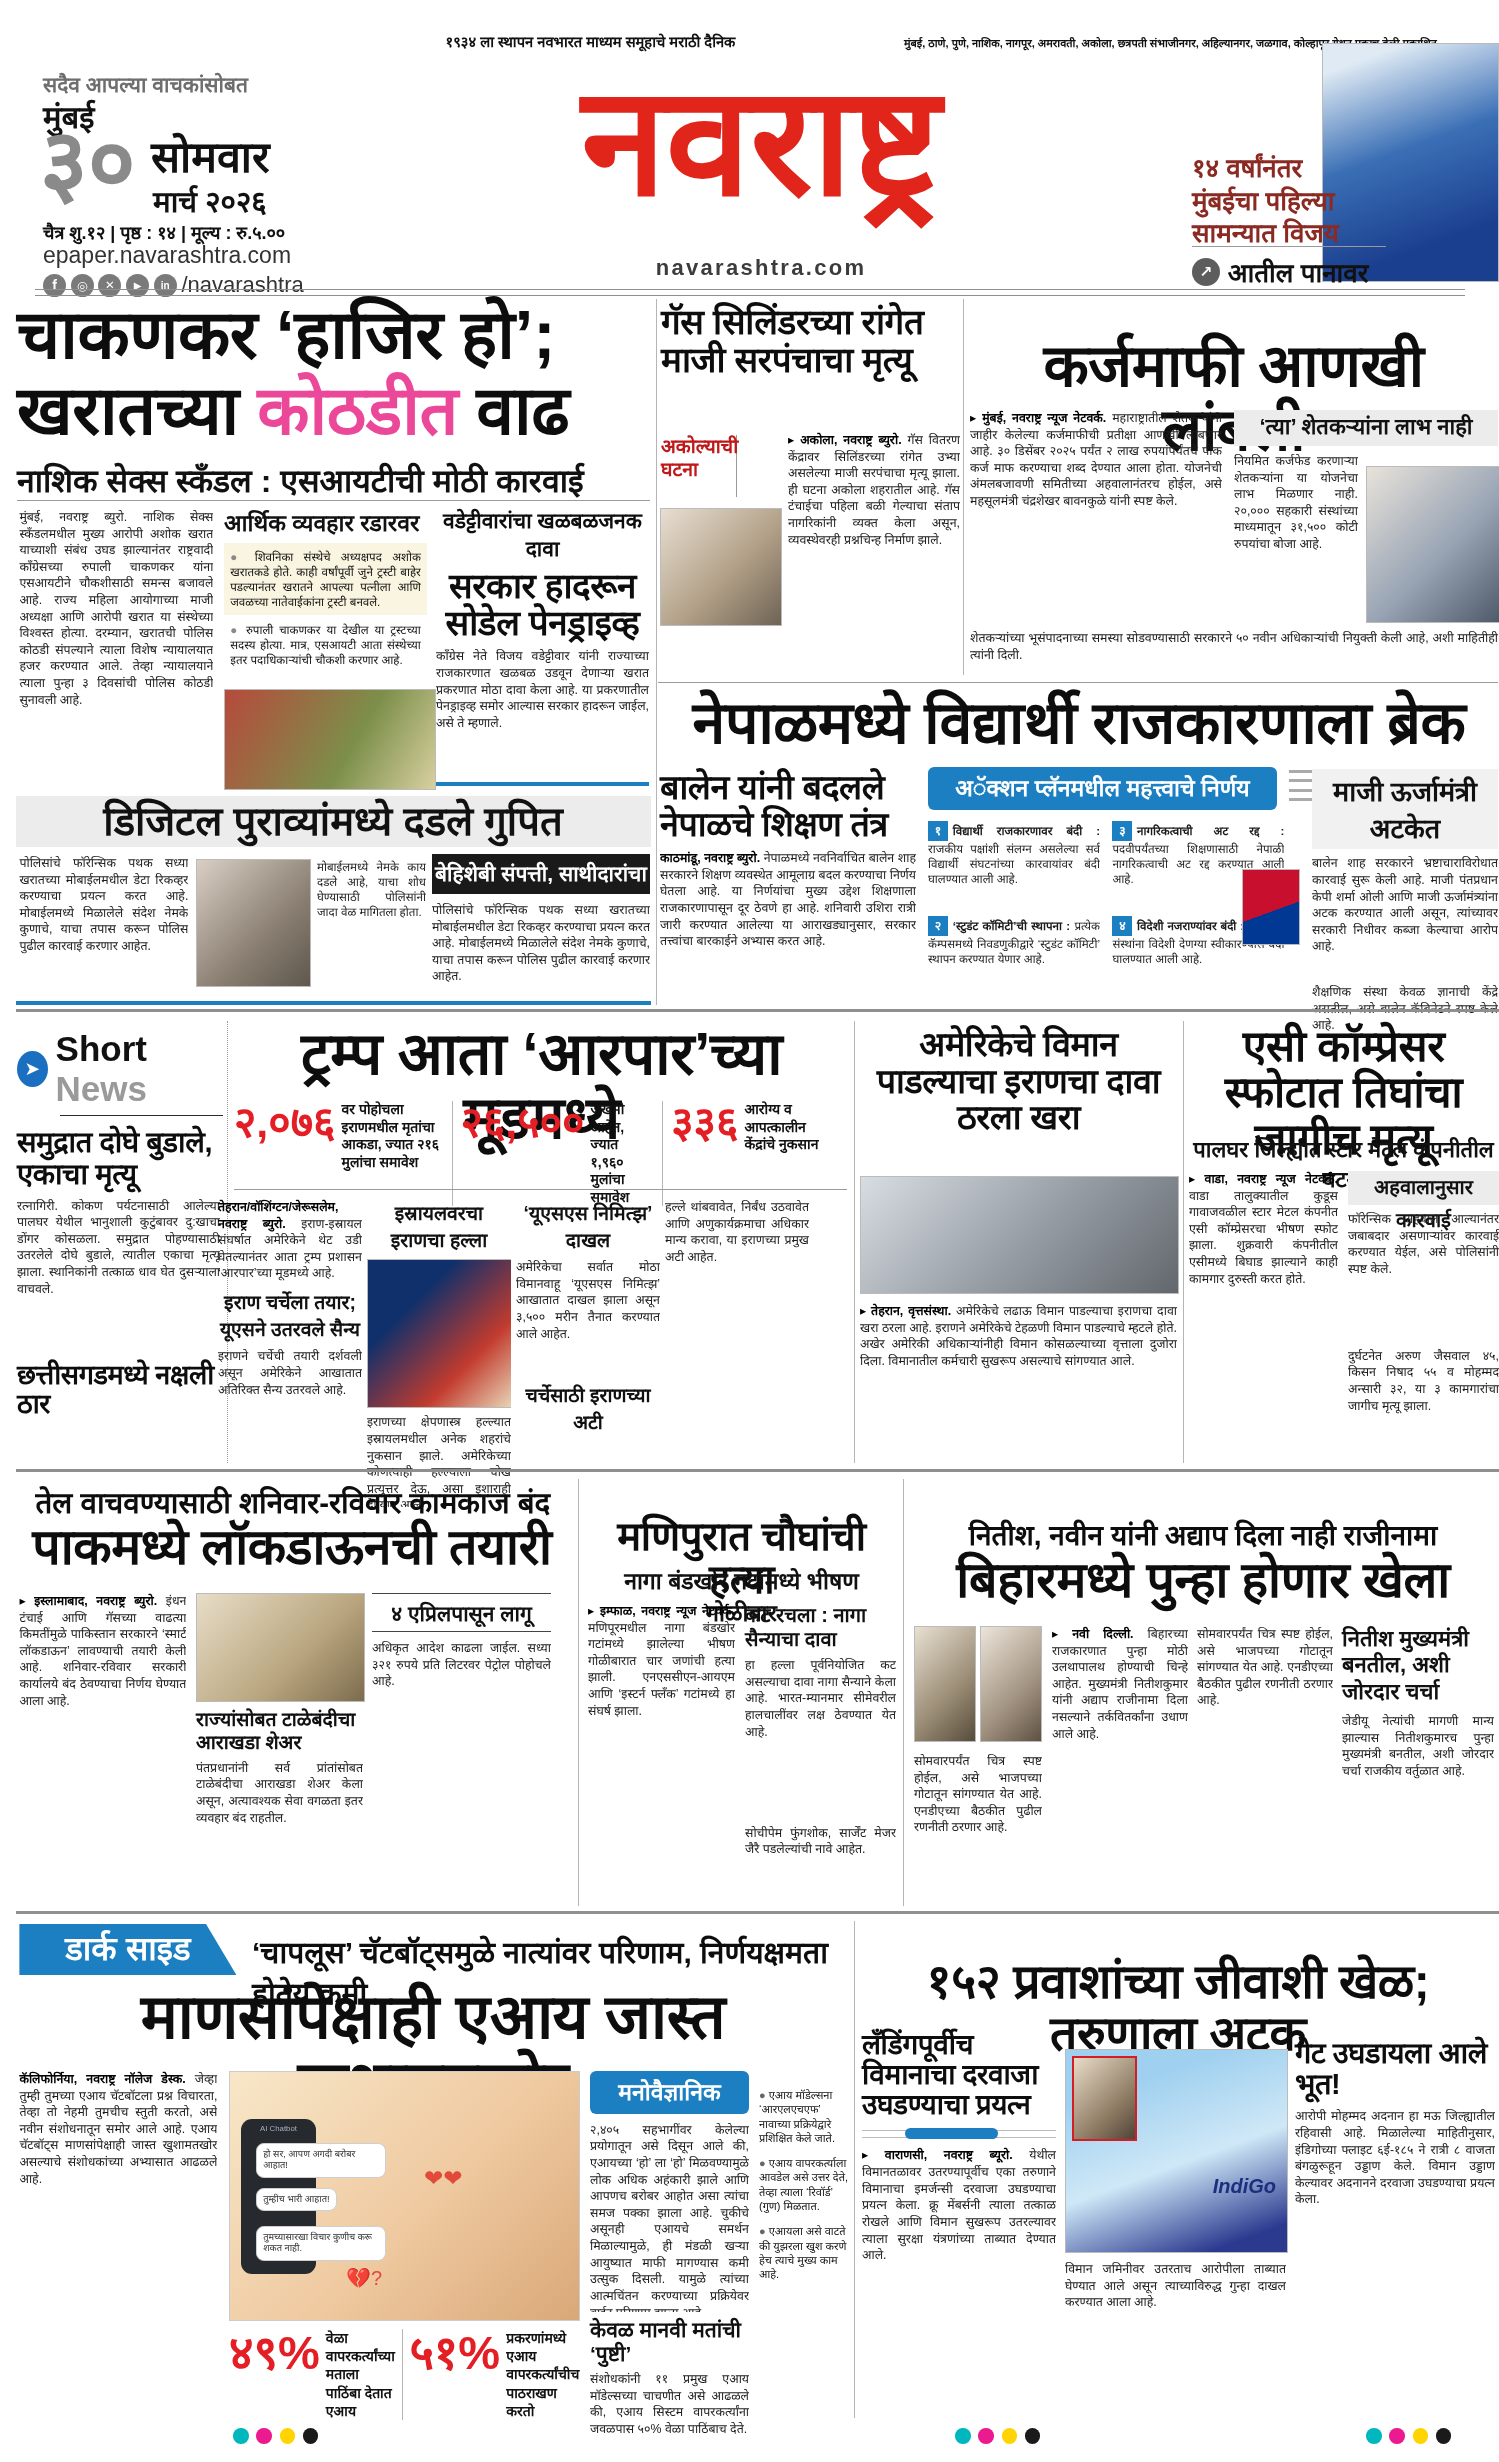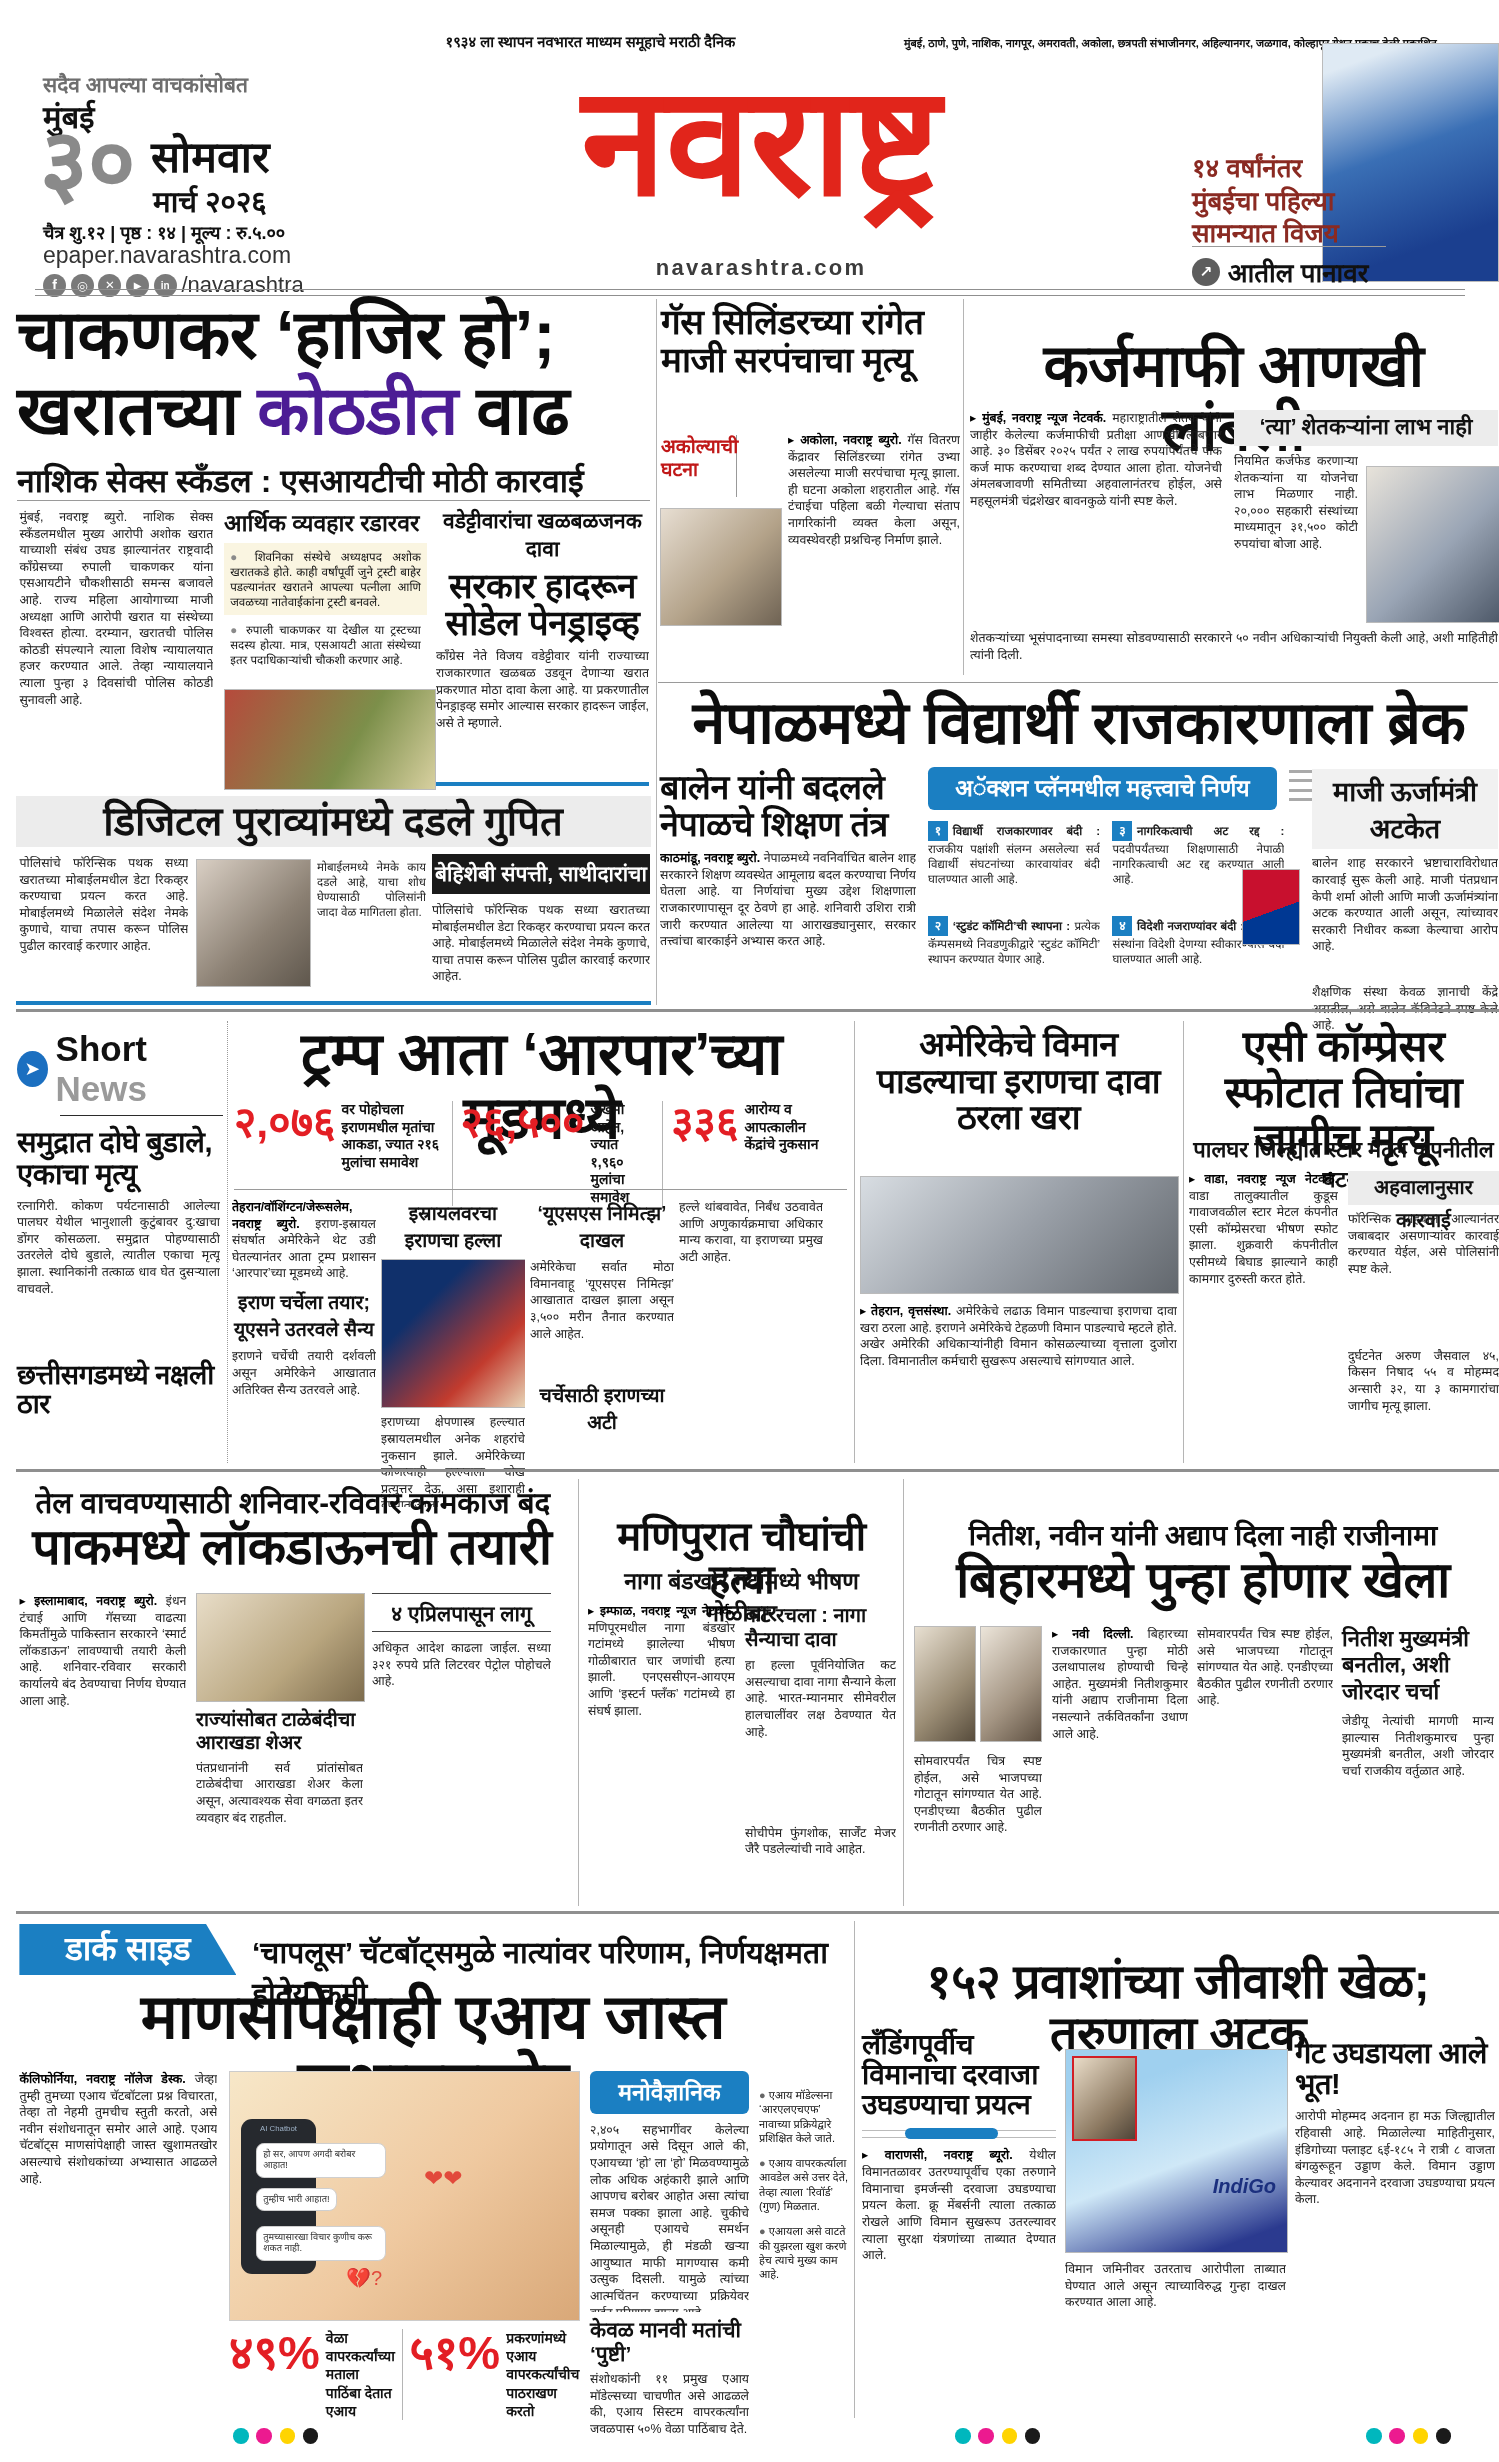--- a/index.html
+++ b/index.html
@@ -73,21 +73,21 @@
     <div class="abs" style="left:3.9px;top:211px;display:flex;align-items:center;gap:7.8px">
       <span class="icon-circle" style="width:28px;height:28px;font-size:15.5px;background:#5d5d5d">↗</span>
       <span class="xb" style="font-size:26px">आतील पानावर</span>
     </div>
   </div>
 
   <div class="abs dblrule" style="left:35px;top:289px;width:1430px"></div>
 
   <div class="abs hl xb" style="left:17px;top:298px;width:633px;font-size:68px">चाकणकर ‘हाजिर हो’;</div>
   <div class="abs hl xb" style="left:17px;top:374px;width:633px;font-size:68px">
-    <span>खरातच्या </span><span style="color:#4c1d95">कोठडीत</span><span> वाढ</span>
+    <span>खरातच्या </span><span style="color:#ec4899">कोठडीत</span><span> वाढ</span>
   </div>
   <div class="abs xb" style="left:17px;top:458px;width:633px;font-size:32px">नाशिक सेक्स स्कँडल : एसआयटीची मोठी कारवाई</div>
   <div class="abs thinrule" style="left:17px;top:500px;width:633px"></div>
 
   <div class="abs j body16 ofh" style="left:19.4px;top:509px;width:194px;height:272px">मुंबई, नवराष्ट्र ब्युरो. नाशिक सेक्स स्कँडलमधील मुख्य आरोपी अशोक खरात याच्याशी संबंध उघड झाल्यानंतर राष्ट्रवादी काँग्रेसच्या रुपाली चाकणकर यांना एसआयटीने चौकशीसाठी समन्स बजावले आहे. राज्य महिला आयोगाच्या माजी अध्यक्षा आणि आरोपी खरात या संस्थेच्या विश्वस्त होत्या. दरम्यान, खरातची पोलिस कोठडी संपल्याने त्याला विशेष न्यायालयात हजर करण्यात आले. तेव्हा न्यायालयाने त्याला पुन्हा ३ दिवसांची पोलिस कोठडी सुनावली आहे.</div>
 
   <div class="abs ofh" style="left:224px;top:506px;width:203px;height:180px">
     <div class="xb" style="font-size:23px">आर्थिक व्यवहार रडारवर</div>
     <div style="background:#faf5e1;padding:6.2px;margin-top:4.7px;font-size:11.6px;line-height:1.3" class="j">
       <span style="color:#8a8a8a">●</span> <span>शिवनिका संस्थेचे अध्यक्षपद अशोक खरातकडे होते. काही वर्षांपूर्वी जुने ट्रस्टी बाहेर पडल्यानंतर खरातने आपल्या पत्नीला आणि जवळच्या नातेवाईकांना ट्रस्टी बनवले.</span>
@@ -202,21 +202,21 @@
       <span class="statval" style="font-size:43px;line-height:1">२६,५००</span>
       <span class="b" style="font-size:14px;line-height:1.25">जखमी आहेत, ज्यात १,९६० मुलांचा समावेश</span>
     </div>
     <div class="vline" style="margin:0 7.8px"></div>
     <div style="width:155px;display:flex;gap:6.2px">
       <span class="statval" style="font-size:43px;line-height:1">३३६</span>
       <span class="b" style="font-size:14px;line-height:1.25">आरोग्य व आपत्कालीन केंद्रांचे नुकसान</span>
     </div>
   </div>
   <div class="abs thinrule" style="left:234px;top:1189px;width:613px"></div>
-  <div class="abs" style="left:232px;top:1199px;width:613px;display:flex;gap:5px">
+  <div class="abs" style="left:218px;top:1199px;width:613px;display:flex;gap:5px">
     <div style="width:144px" class="ofh">
       <div class="j body16">
         <span class="byline">तेहरान/वॉशिंग्टन/जेरूसलेम, नवराष्ट्र ब्युरो.</span>
         <span>इराण-इस्रायल संघर्षात अमेरिकेने थेट उडी घेतल्यानंतर आता ट्रम्प प्रशासन ‘आरपार’च्या मूडमध्ये आहे.</span>
       </div>
       <div class="c b" style="font-size:19.4px;margin-top:6.2px">इराण चर्चेला तयार; यूएसने उतरवले सैन्य</div>
       <div class="j body16" style="margin-top:6.2px;height:70px">इराणने चर्चेची तयारी दर्शवली असून अमेरिकेने आखातात अतिरिक्त सैन्य उतरवले आहे.</div>
     </div>
     <div style="width:144px" class="ofh">
       <div class="c b" style="font-size:19.4px">इस्रायलवरचा इराणचा हल्ला</div>

